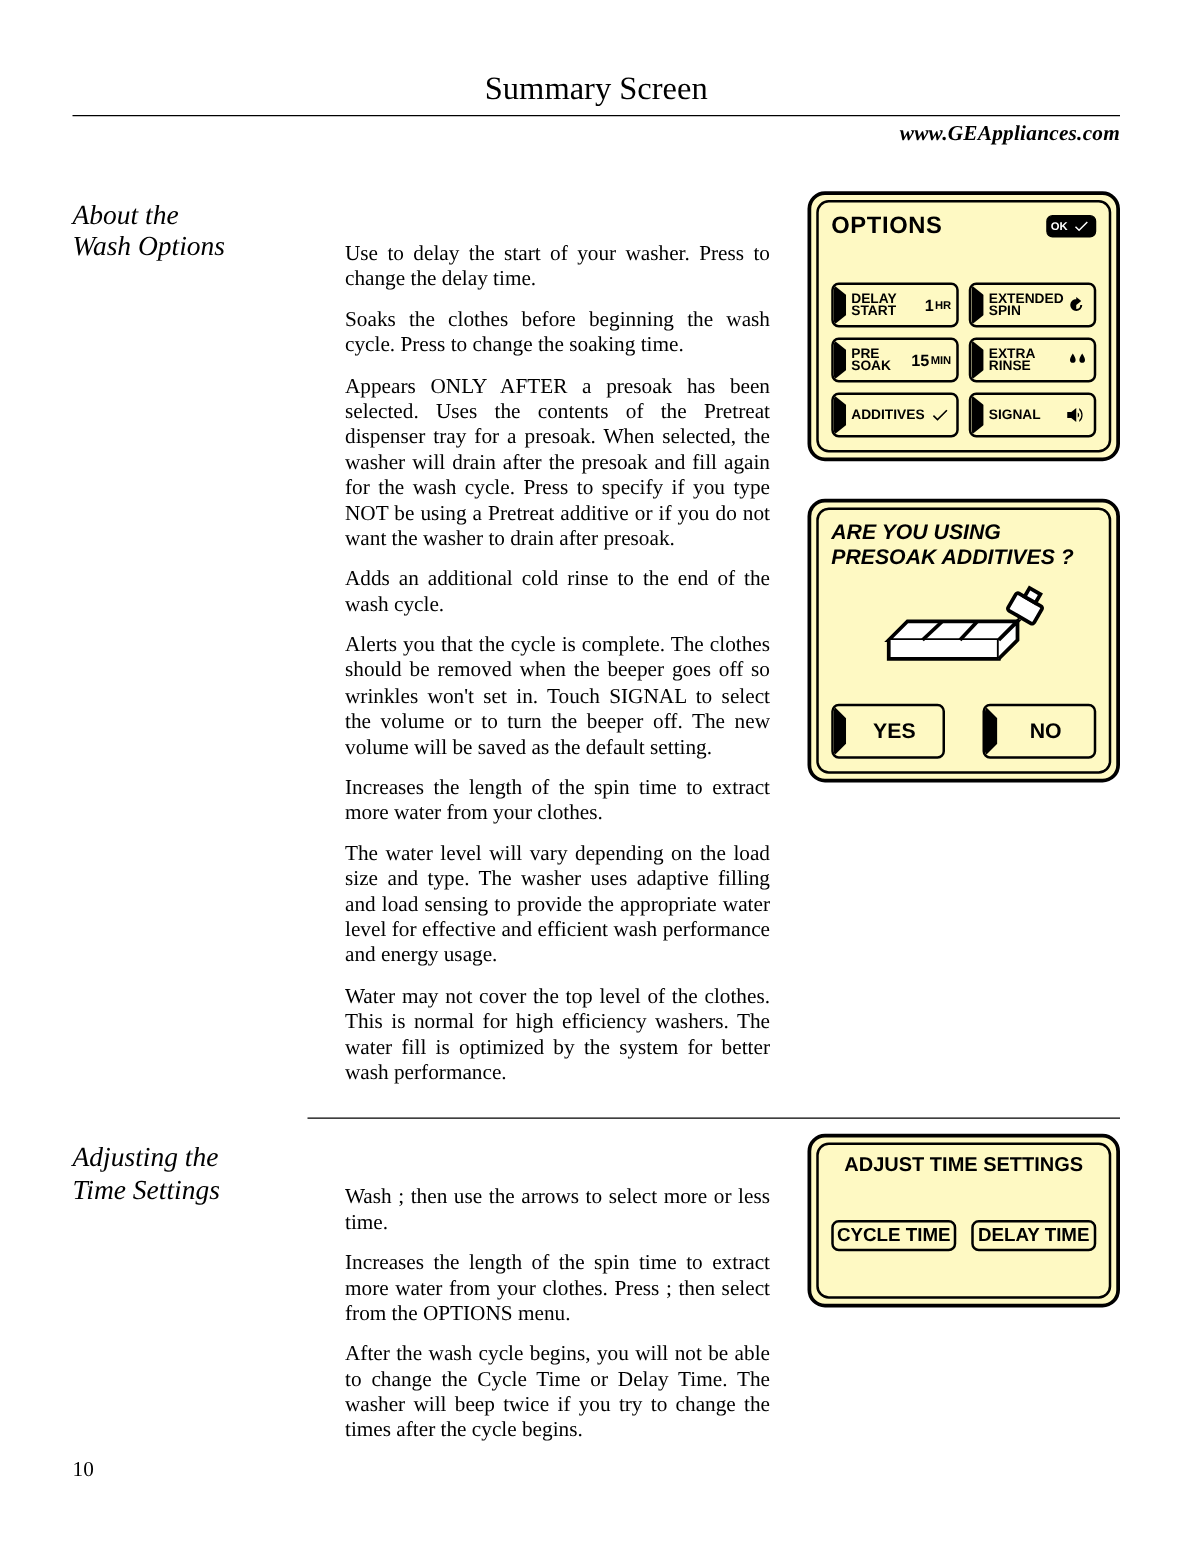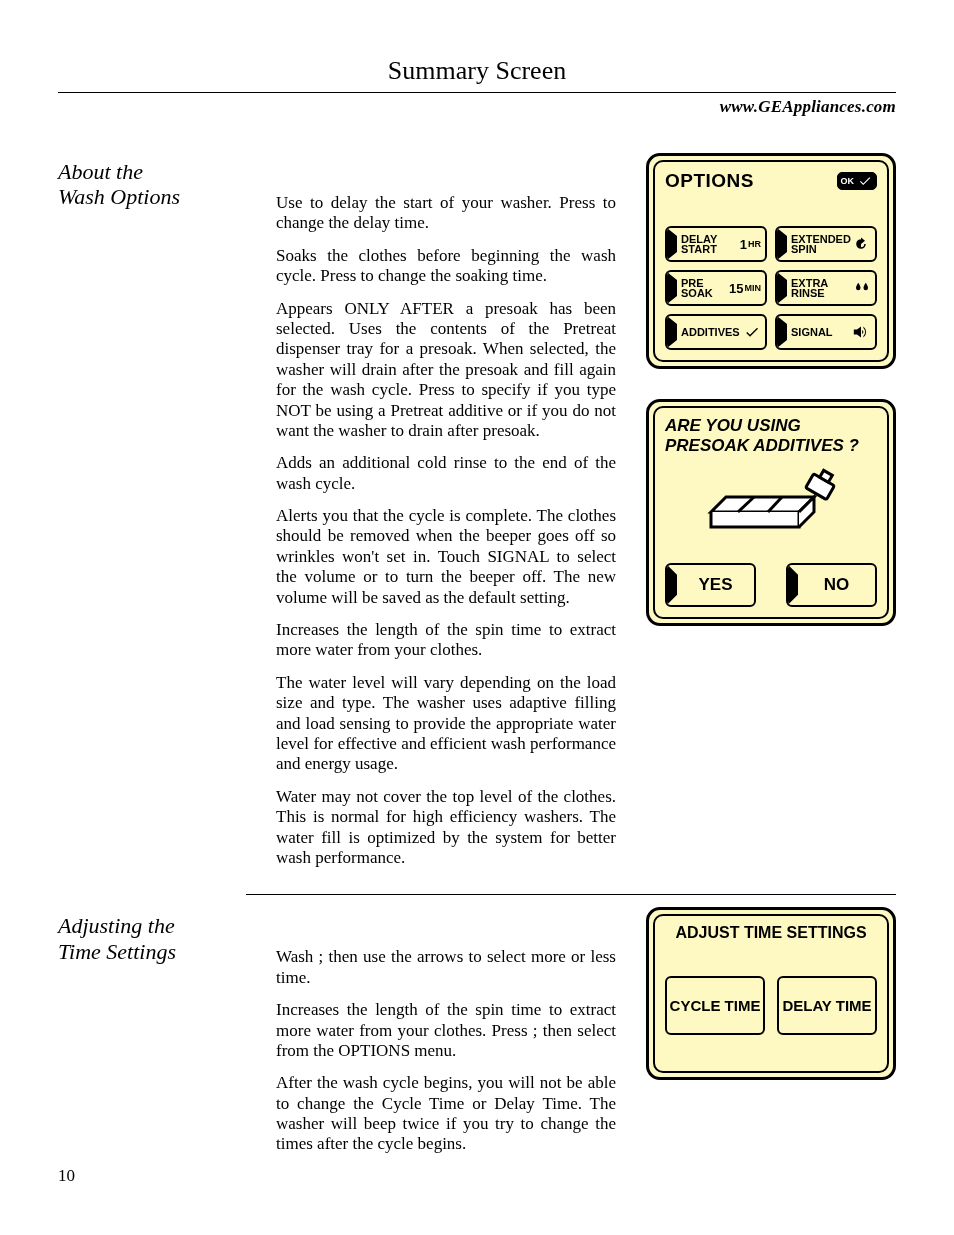--- a/index.html
+++ b/index.html
@@ -173,21 +173,21 @@
     gap: 12px;
     margin-bottom: 12px;
   }
   .ats-box {
     flex: 1;
     border: 2.5px solid #000;
     border-radius: 6px;
     text-align: center;
     font-weight: 800;
     font-size: 15px;
-    padding: 19px 2px;
+    padding: 2px 2px;
   }
   .ats-wide { width: 100%; }
 
   .section-sep {
     border: 0;
     border-top: 1.5px solid #000;
     margin: 14px 0 0 188px;
   }
 
   .page-number {

